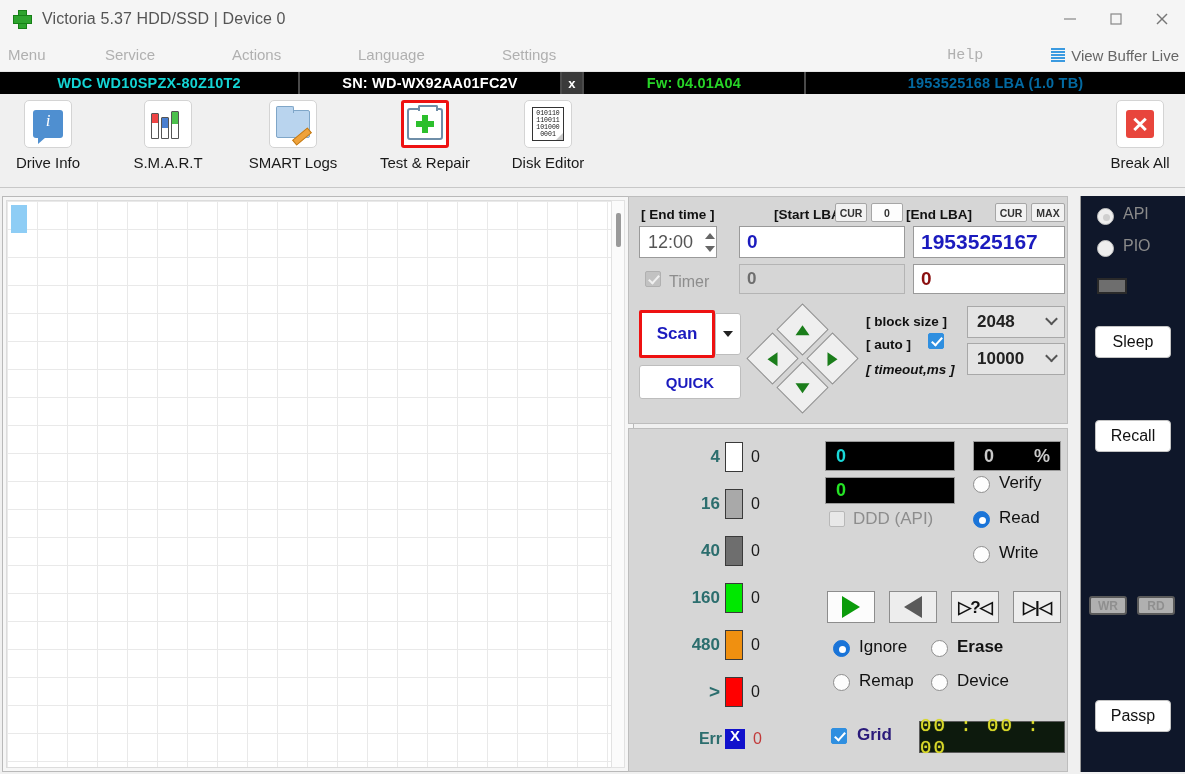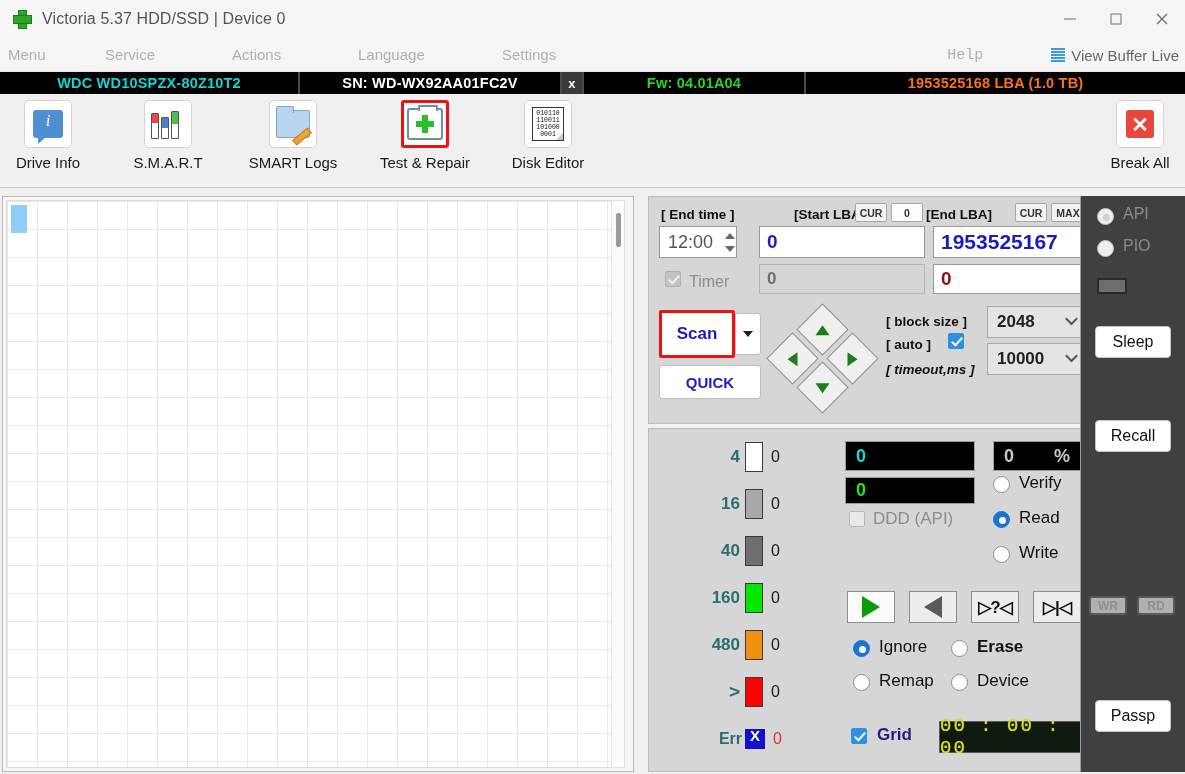--- a/index.html
+++ b/index.html
@@ -55,21 +55,21 @@
   }
   .di-cell {
     display: flex; align-items: center; justify-content: center;
     font-size: 14.5px; font-weight: bold; letter-spacing: .2px;
     border-right: 2px solid #4a4a4a;
   }
   .di-model { width: 300px; color: #14d4d4; }
   .di-sn    { width: 262px; color: #ffffff; }
   .di-x     { width: 22px; color: #ffffff; font-size: 13px; background:#3a3a3a; }
   .di-fw    { width: 222px; color: #27d427; }
-  .di-lba   { flex: 1; color: #f97316; border-right: none; }
+  .di-lba   { flex: 1; color: #0369a1; border-right: none; }
 
   
   .toolbar {
     position: absolute; left: 0; top: 94px; width: 1185px; height: 94px;
     background: #f0f0f0; border-bottom: 1px solid #c8c8c8;
   }
   .tb-btn { position: absolute; top: 6px; width: 96px; text-align: center; }
   .tb-ico {
     width: 48px; height: 48px; margin: 0 auto; background: #ffffff;
     border: 1px solid #d4d4d4; border-radius: 5px;
@@ -123,21 +123,21 @@
   }
   .grid-cursor { position: absolute; left: 4px; top: 4px; width: 16px; height: 28px; background: #8ecdf5; }
   .grid-slider {
     position: absolute; right: 8px; top: 3px; width: 14px; height: 568px;
     background: #fbfbfb; border: 1px solid #e2e2e2;
   }
   .grid-slider-thumb { position: absolute; left: 4px; top: 12px; width: 5px; height: 34px;
       background: #9a9a9a; border-radius: 2px; }
 
   
-  .ctlpanel { position: absolute; left: 648px; top: 196px; width: 440px; height: 576px; }
+  .ctlpanel { position: absolute; left: 628px; top: 196px; width: 440px; height: 576px; }
   .cp-sec { position: absolute; background: #d6d6d6; border: 1px solid #bdbdbd; }
   .cp-top { left: 0; top: 0; width: 440px; height: 228px; }
   .cp-bot { left: 0; top: 232px; width: 440px; height: 344px; }
 
   .lbl { font-size: 13.5px; color: #111; font-weight: bold; white-space: nowrap; position: absolute;}
   .lbl.dim { color: #8d8d8d; }
   .minibtn {
     position: absolute; background: #f2f2f2; border: 1px solid #a6a6a6; border-radius: 2px;
     font-size: 10.5px; font-weight: bold; color: #333; display: flex; align-items: center; justify-content: center;
   }
@@ -238,21 +238,21 @@
 
   .ledclock {
     position: absolute; background: #0d1a0d; border: 1px solid #5a5a5a;
     display: flex; align-items: center; justify-content: center;
     color: #d8d82a; font-family: "Liberation Mono", monospace; font-size: 19px; letter-spacing: 2px;
     text-shadow: 0 0 1px #d8d82a;
   }
 
   
   .sidebar { position: absolute; left: 1080px; top: 196px; width: 105px; height: 576px;
-      background: #404040; border-left: 1px solid #9a9a9a; }
+      background: #0f172a; border-left: 1px solid #9a9a9a; }
   .sb-radio-lbl { position: absolute; font-size: 16px; color: #8a8a8a; }
   .sb-radio { position: absolute; width: 17px; height: 17px; border-radius: 50%; background: #eee; border: 1px solid #c0c0c0; }
   .sb-radio.on::after { content:""; position:absolute; left:5px; top:5px; width:7px;height:7px;border-radius:50%;background:#cfcfcf;}
   .sb-rect { position: absolute; width: 30px; height: 16px; background: #6e6e6e; border: 2px solid #2a2a2a; }
   .sb-btn { position: absolute; background: #fff; border: 1px solid #c4c4c4; border-radius: 4px;
       display: flex; align-items: center; justify-content: center; font-size: 16px; color: #111; }
   .sb-small { position: absolute; width: 38px; height: 19px; background: #b0b0b0; border: 2px solid #5a5a5a;
       border-radius: 3px; display: flex; align-items: center; justify-content: center;
       font-size: 12px; font-weight: bold; color: #8f8f8f; }
 </style>

